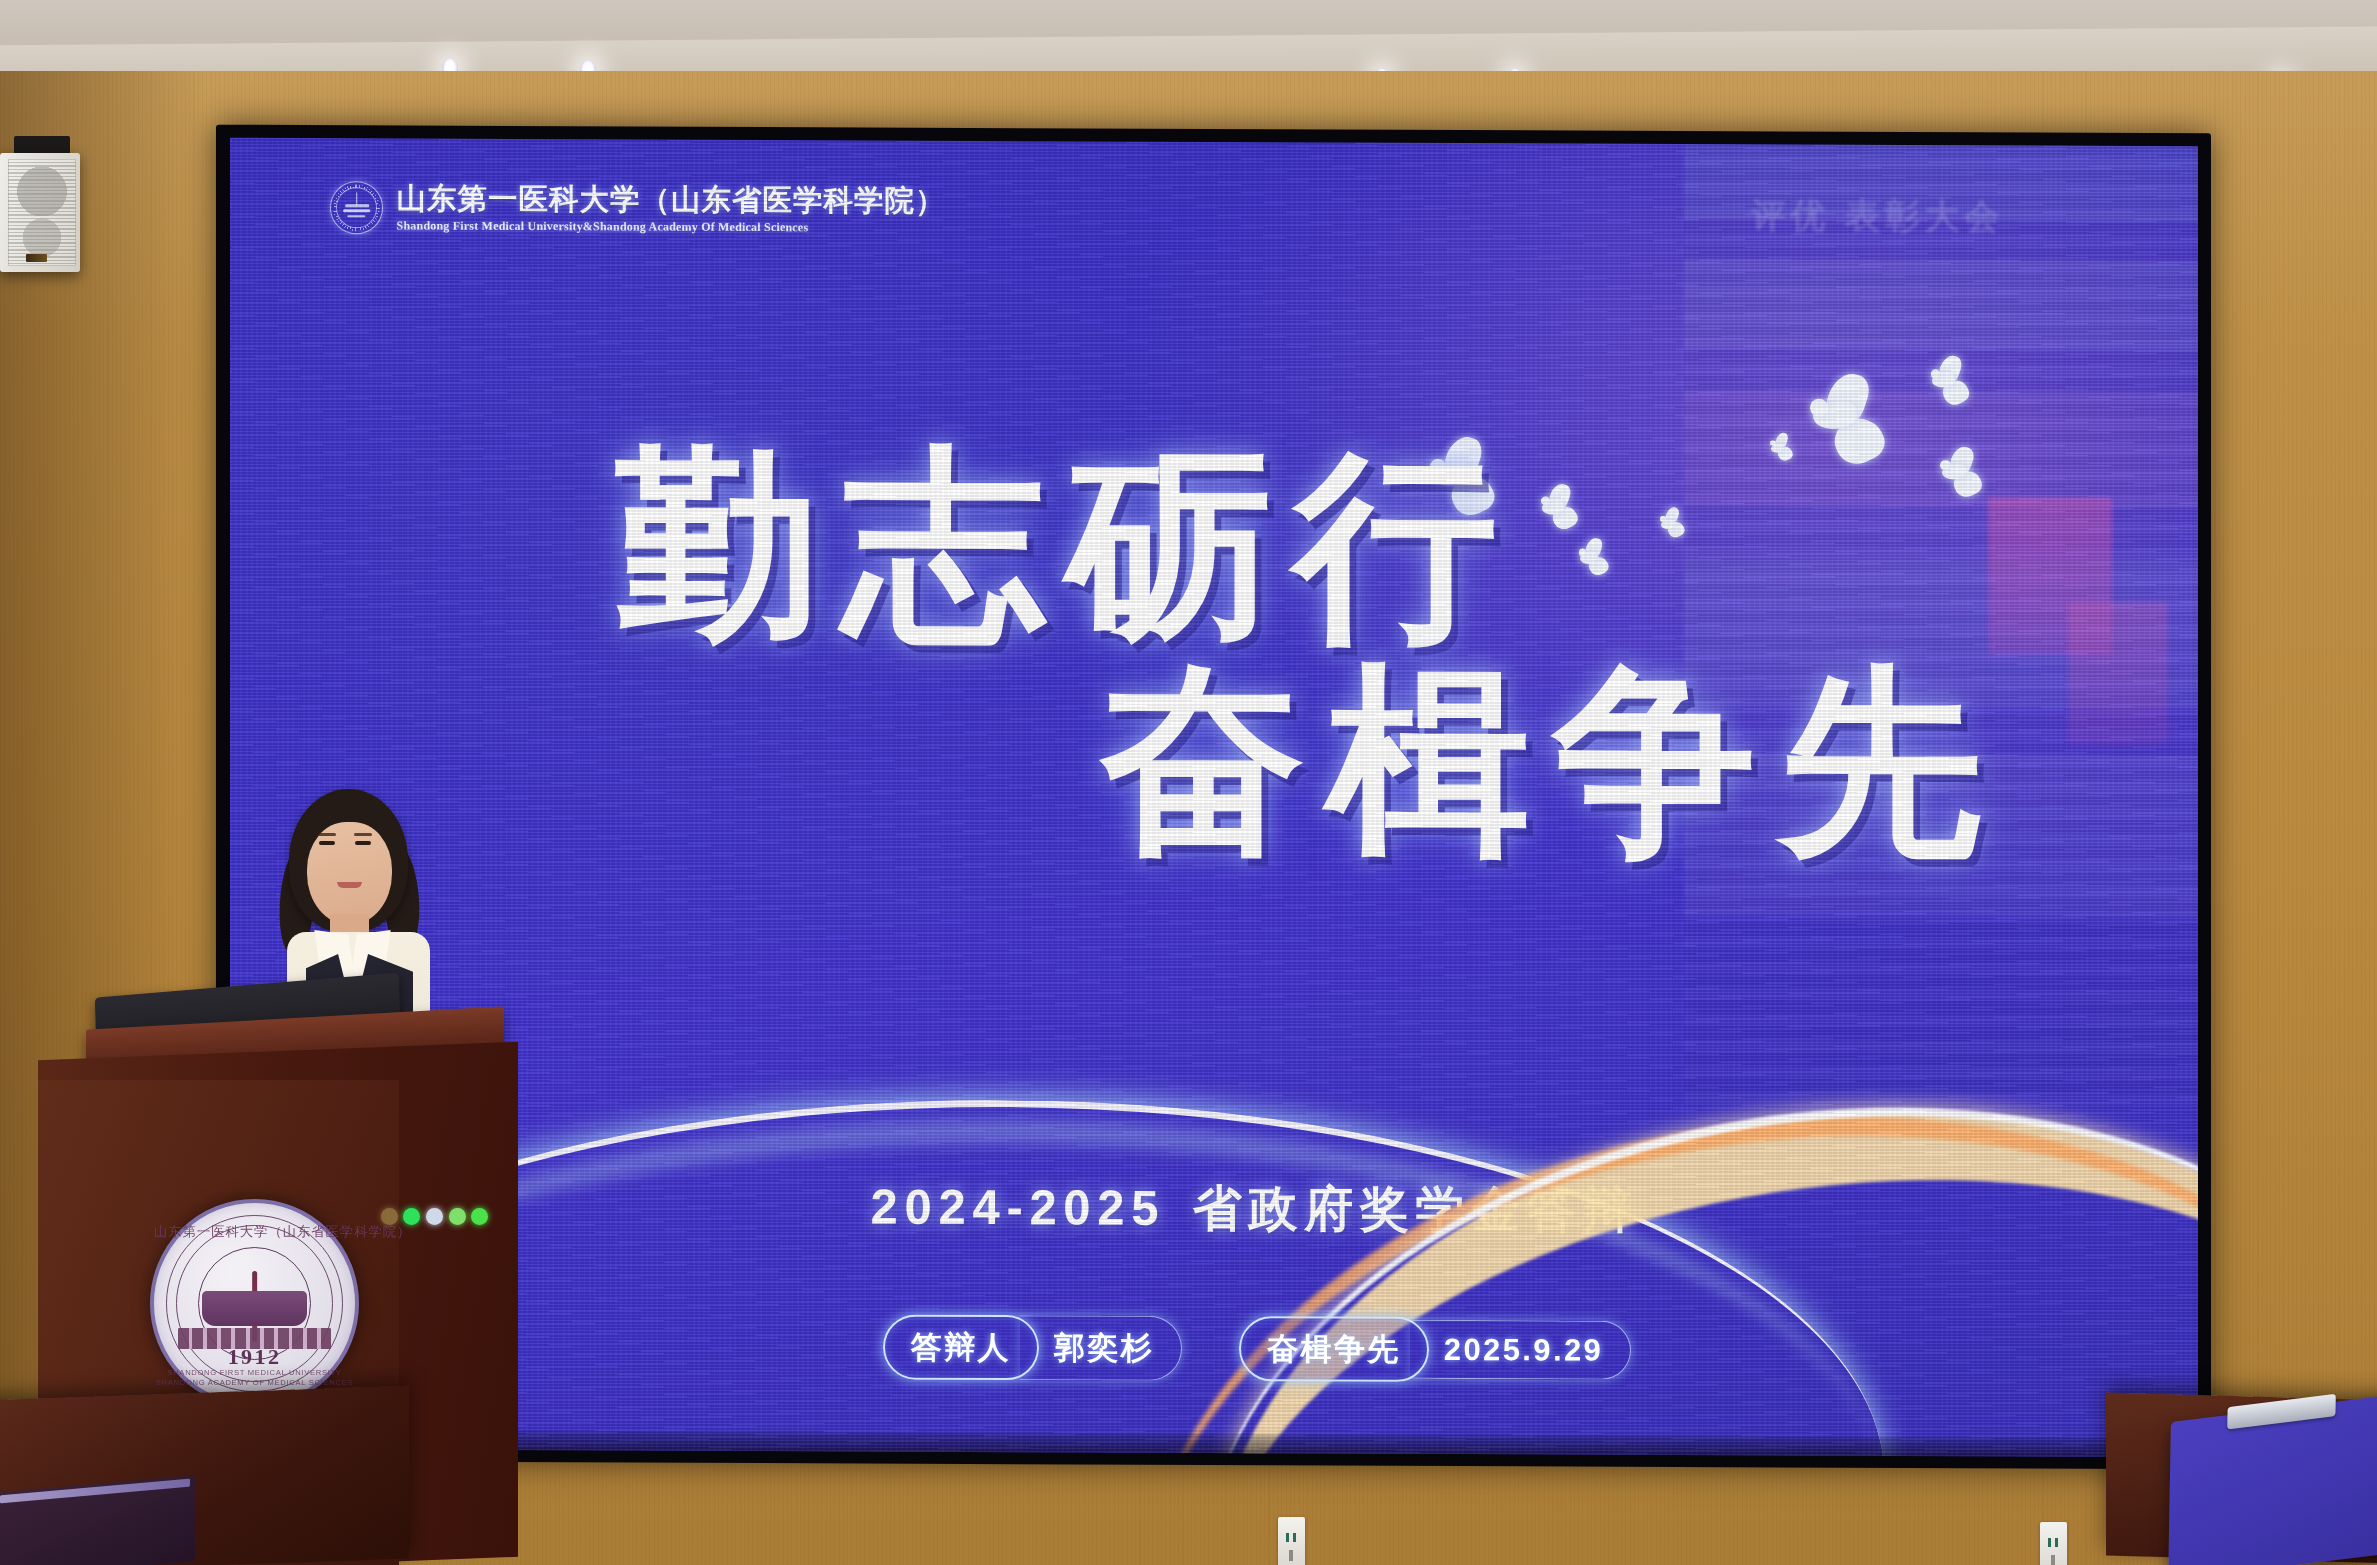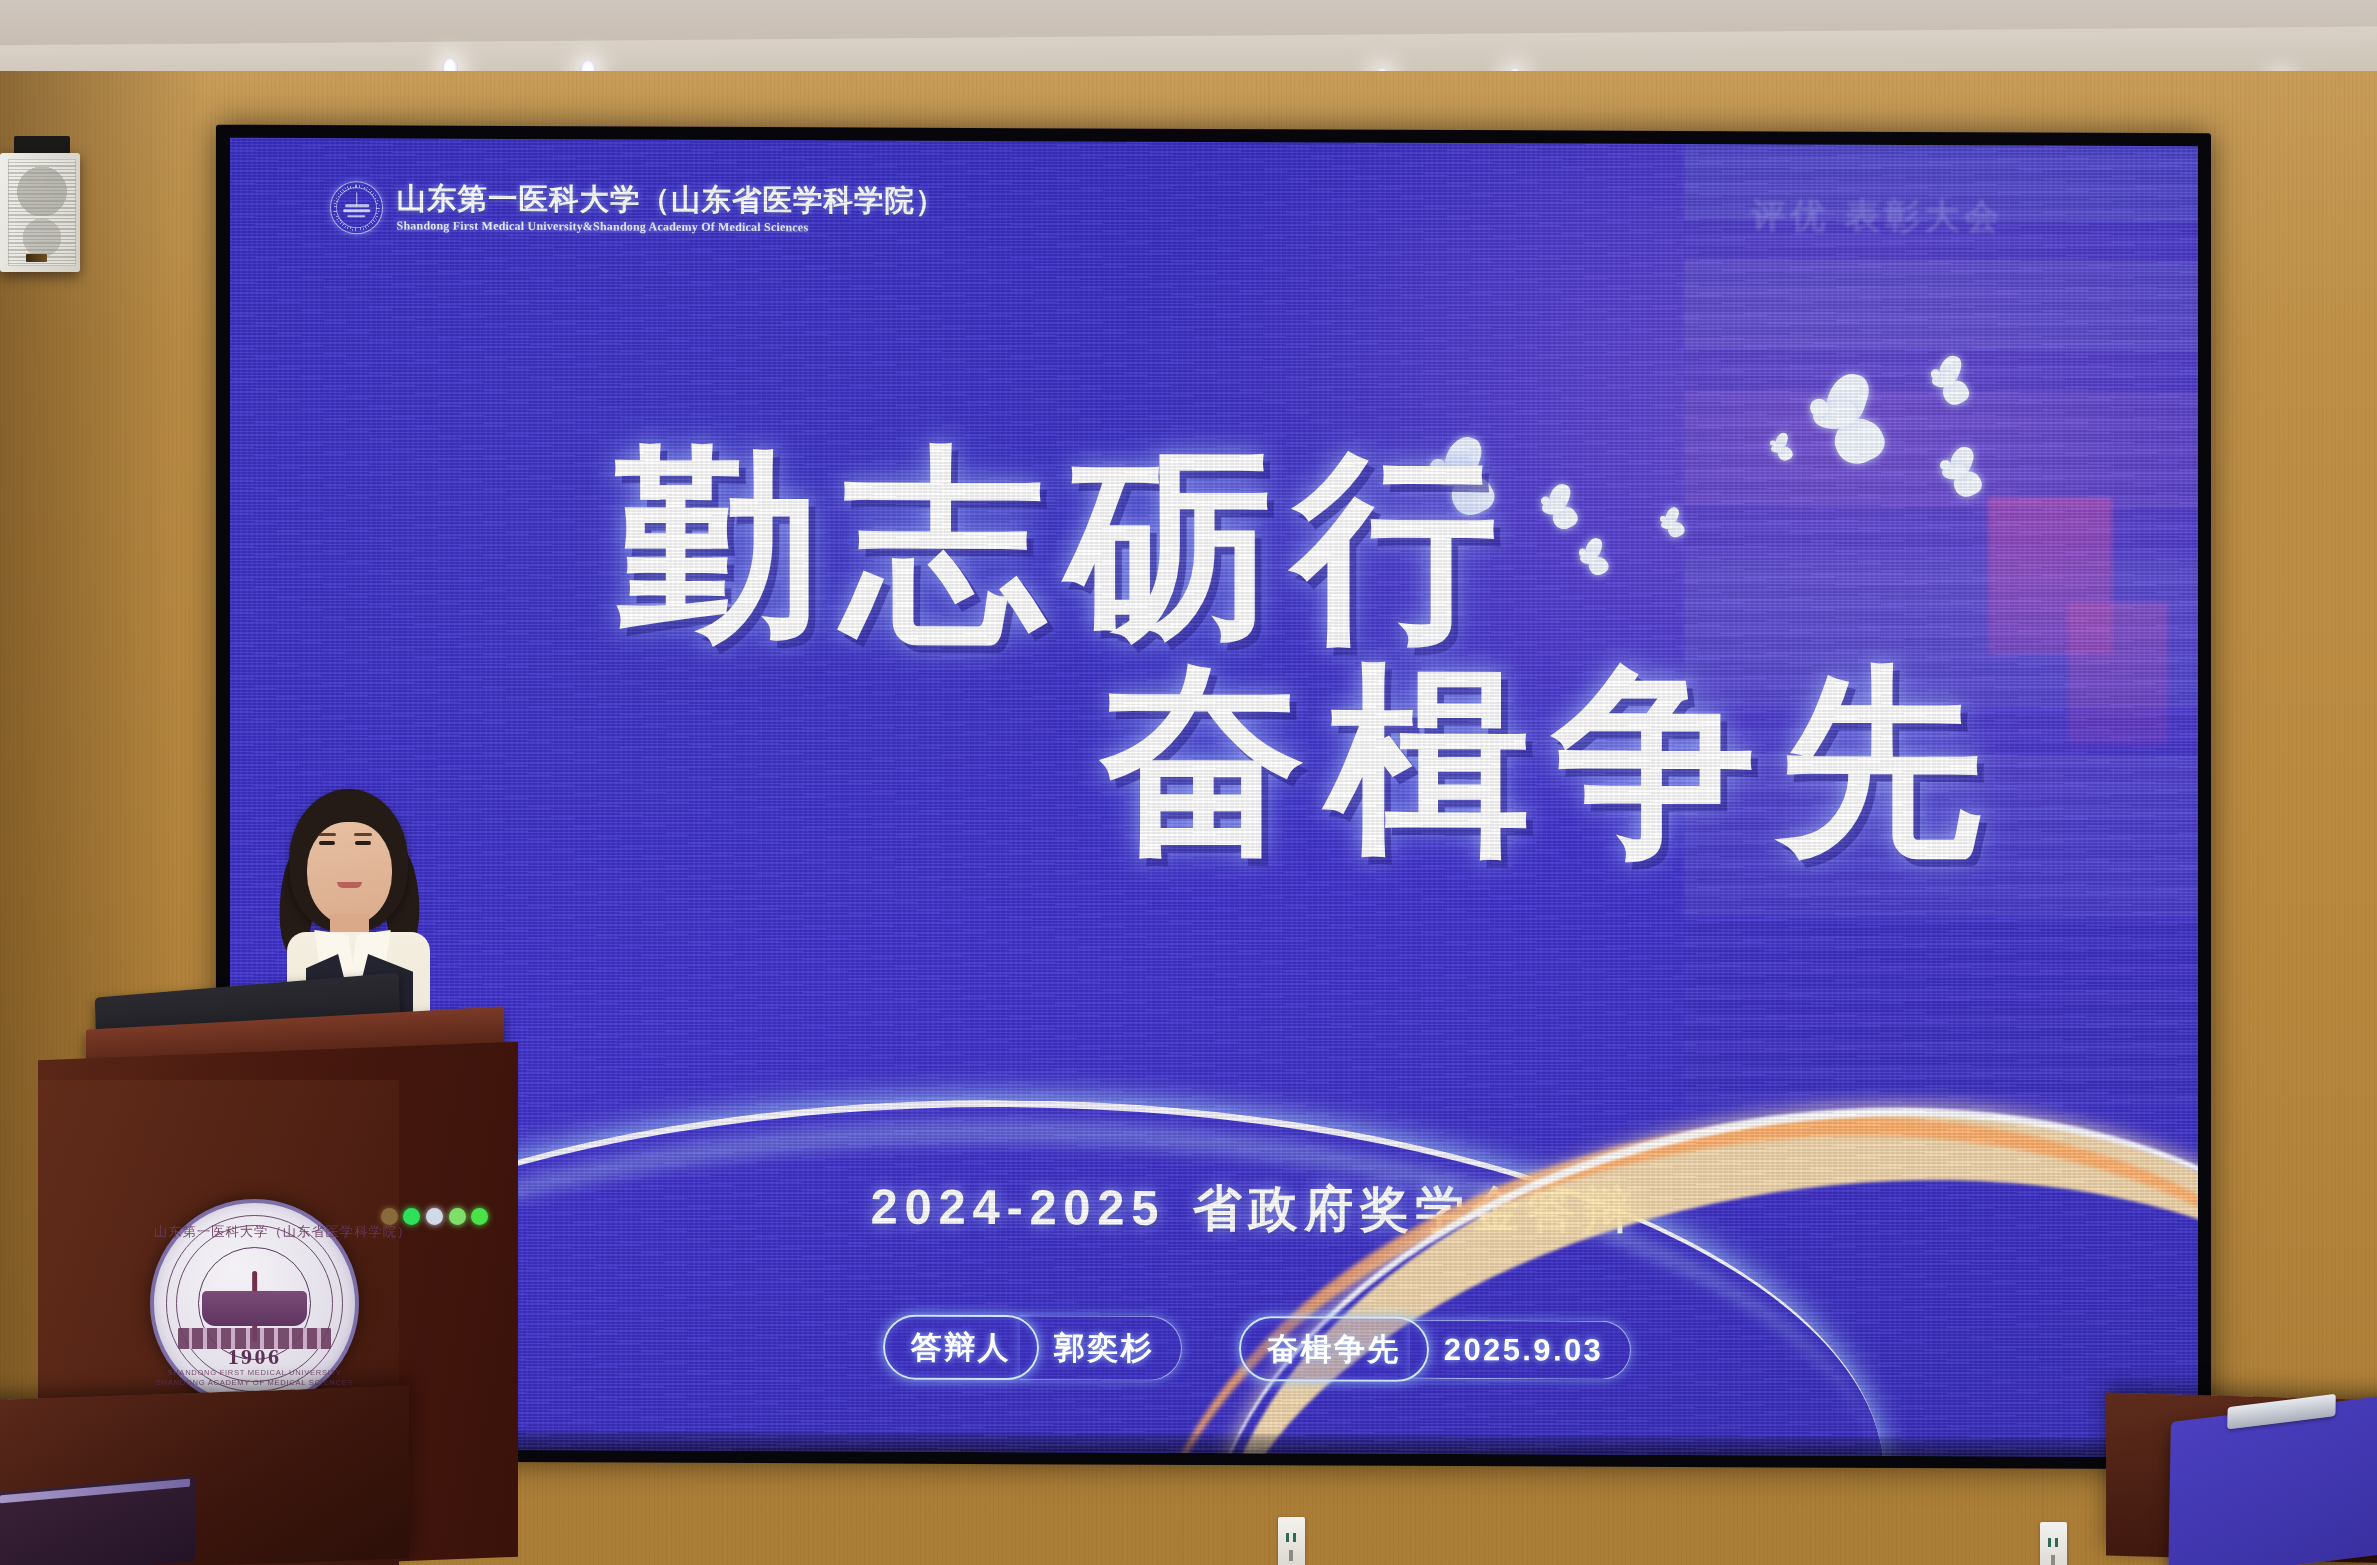--- a/index.html
+++ b/index.html
@@ -545,21 +545,21 @@
         <span class="txt sub-year">2024-2025</span><span class="txt sub-cn">省政府奖学金答辩</span>
       </div>
 
       <div class="pills">
         <div class="pillgroup">
           <div class="pill-label">答辩人</div>
           <div class="pill-value">郭奕杉</div>
         </div>
         <div class="pillgroup">
           <div class="pill-label">奋楫争先</div>
-          <div class="pill-value">2025.9.03</div>
+          <div class="pill-value">2025.9.29</div>
         </div>
       </div>
 
       <div class="swoosh-glow"></div>
       <div class="swoosh"></div>
       <div class="ribbon-gold"></div>
       <div class="ribbon-gold2"></div>
       <div class="ribbon-white"></div>
 
       <div class="screen-bottom-band"></div>
@@ -591,21 +591,21 @@
     <div class="podium-body"></div>
     <div class="podium-face">
       <div class="podium-emblem">
         <div class="emb-ring emb-r1"></div>
         <div class="emb-ring emb-r2"></div>
         <div class="emb-ring emb-r3"></div>
         <div class="emb-cn">山东第一医科大学（山东省医学科学院）</div>
         <div class="emb-snake"></div>
         <div class="emb-book"></div>
         <div class="emb-wall"></div>
-        <div class="emb-year">1906</div>
+        <div class="emb-year">1912</div>
         <div class="emb-en">SHANDONG FIRST MEDICAL UNIVERSITY
 SHANDONG ACADEMY OF MEDICAL SCIENCES</div>
       </div>
     </div>
     <div class="podium-leds">
       <b class="led1"></b>
       <b class="led2"></b>
       <b class="led3"></b>
       <b class="led4"></b>
       <b class="led5"></b>

